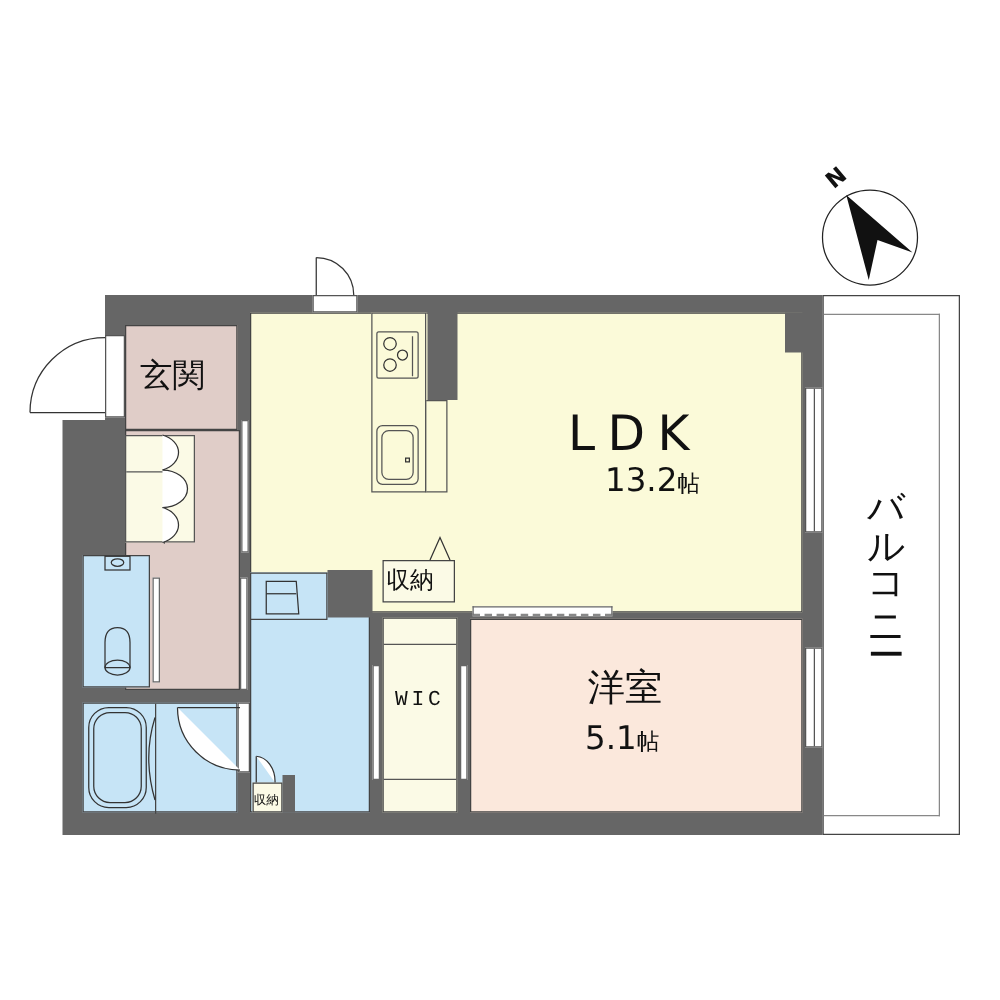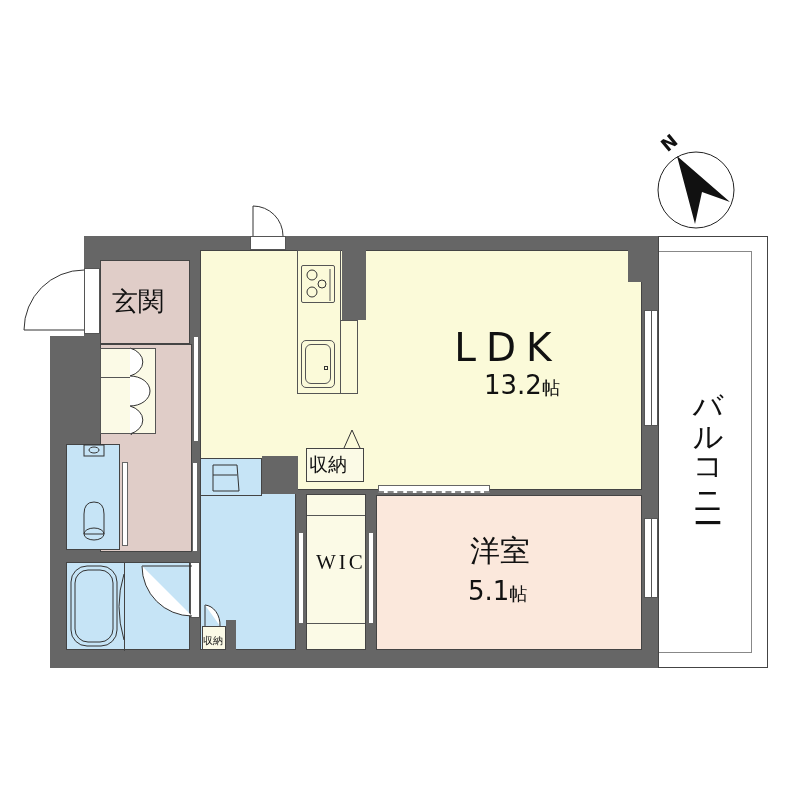--- a/index.html
+++ b/index.html
@@ -125,21 +125,21 @@
 <div class="abs" style="left:306px;top:448px;width:58px;height:34px;background:#fbfae6;border:1px solid #444;"></div>
 <div class="label lbl-sm" style="left:309px;top:455px;">収納</div>
 <svg style="left:342px;top:428px;" width="20" height="22">
   <path d="M2 20 L10 2 L18 20" fill="none" stroke="#333"></path>
 </svg>
 
 <div class="abs" style="left:306px;top:494px;width:60px;height:156px;background:#fbfae6;border:1px solid #444;">
   <div class="abs" style="left:0;top:20px;width:58px;height:1px;background:#555;"></div>
   <div class="abs" style="left:0;top:128px;width:58px;height:1px;background:#555;"></div>
 </div>
-<div class="label lbl-sm" style="left:316px;top:552px;font-size:21px;letter-spacing:3px;font-family:Liberation Serif, serif;">WIC</div>
+<div class="label lbl-sm" style="left:316px;top:552px;font-size:17px;letter-spacing:3px;font-family:Liberation Mono, monospace;">WIC</div>
 <div class="abs dash" style="left:298px;top:532px;width:6px;height:92px;background:#fff;border:1px solid #666;"></div>
 <div class="abs dash" style="left:368px;top:532px;width:6px;height:92px;background:#fff;border:1px solid #666;"></div>
 
 <div class="abs" style="left:376px;top:495px;width:266px;height:155px;background:#fbe8dc;border:1px solid #444;"></div>
 <div class="label lbl-jp" style="left:470px;top:536px;font-size:30px;">洋室</div>
 <div class="label lbl-num" style="left:468px;top:578px;">
   <span>5.1</span><small>帖</small>
 </div>
 <div class="abs" style="left:378px;top:485px;width:112px;height:8px;background:#fff;border:1px solid #666;border-bottom:2px dashed #888;"></div>
 

